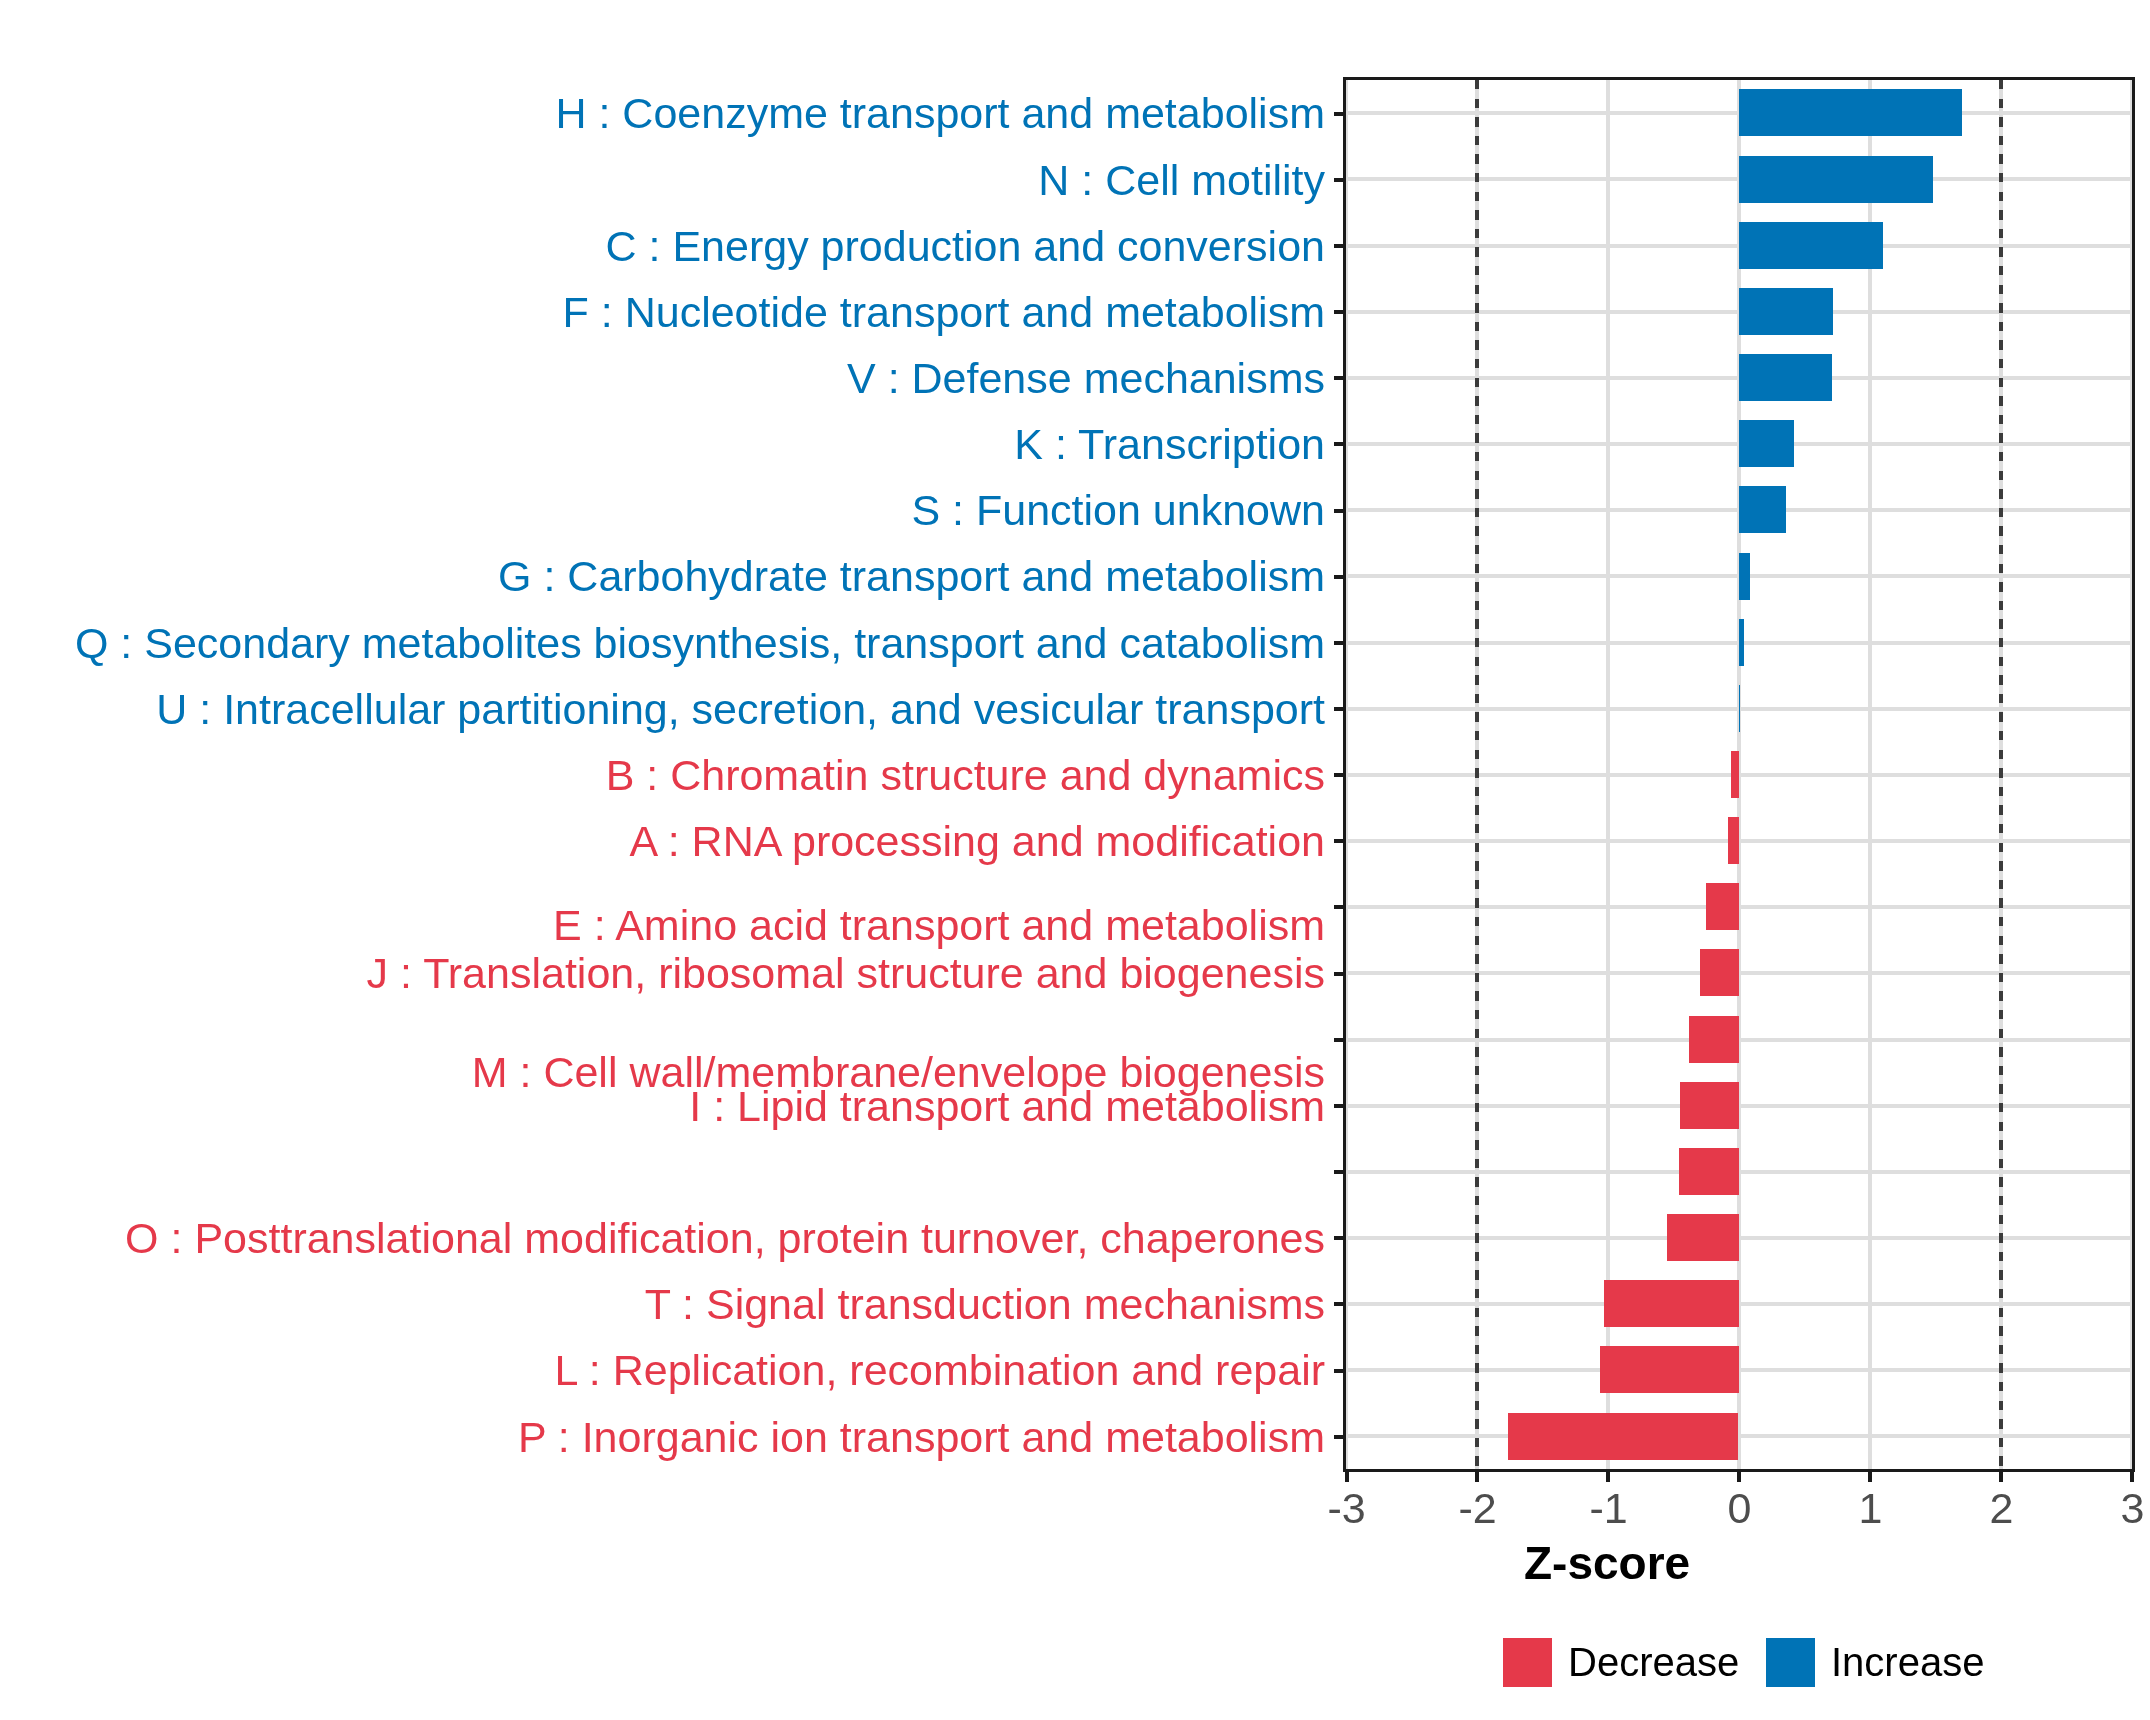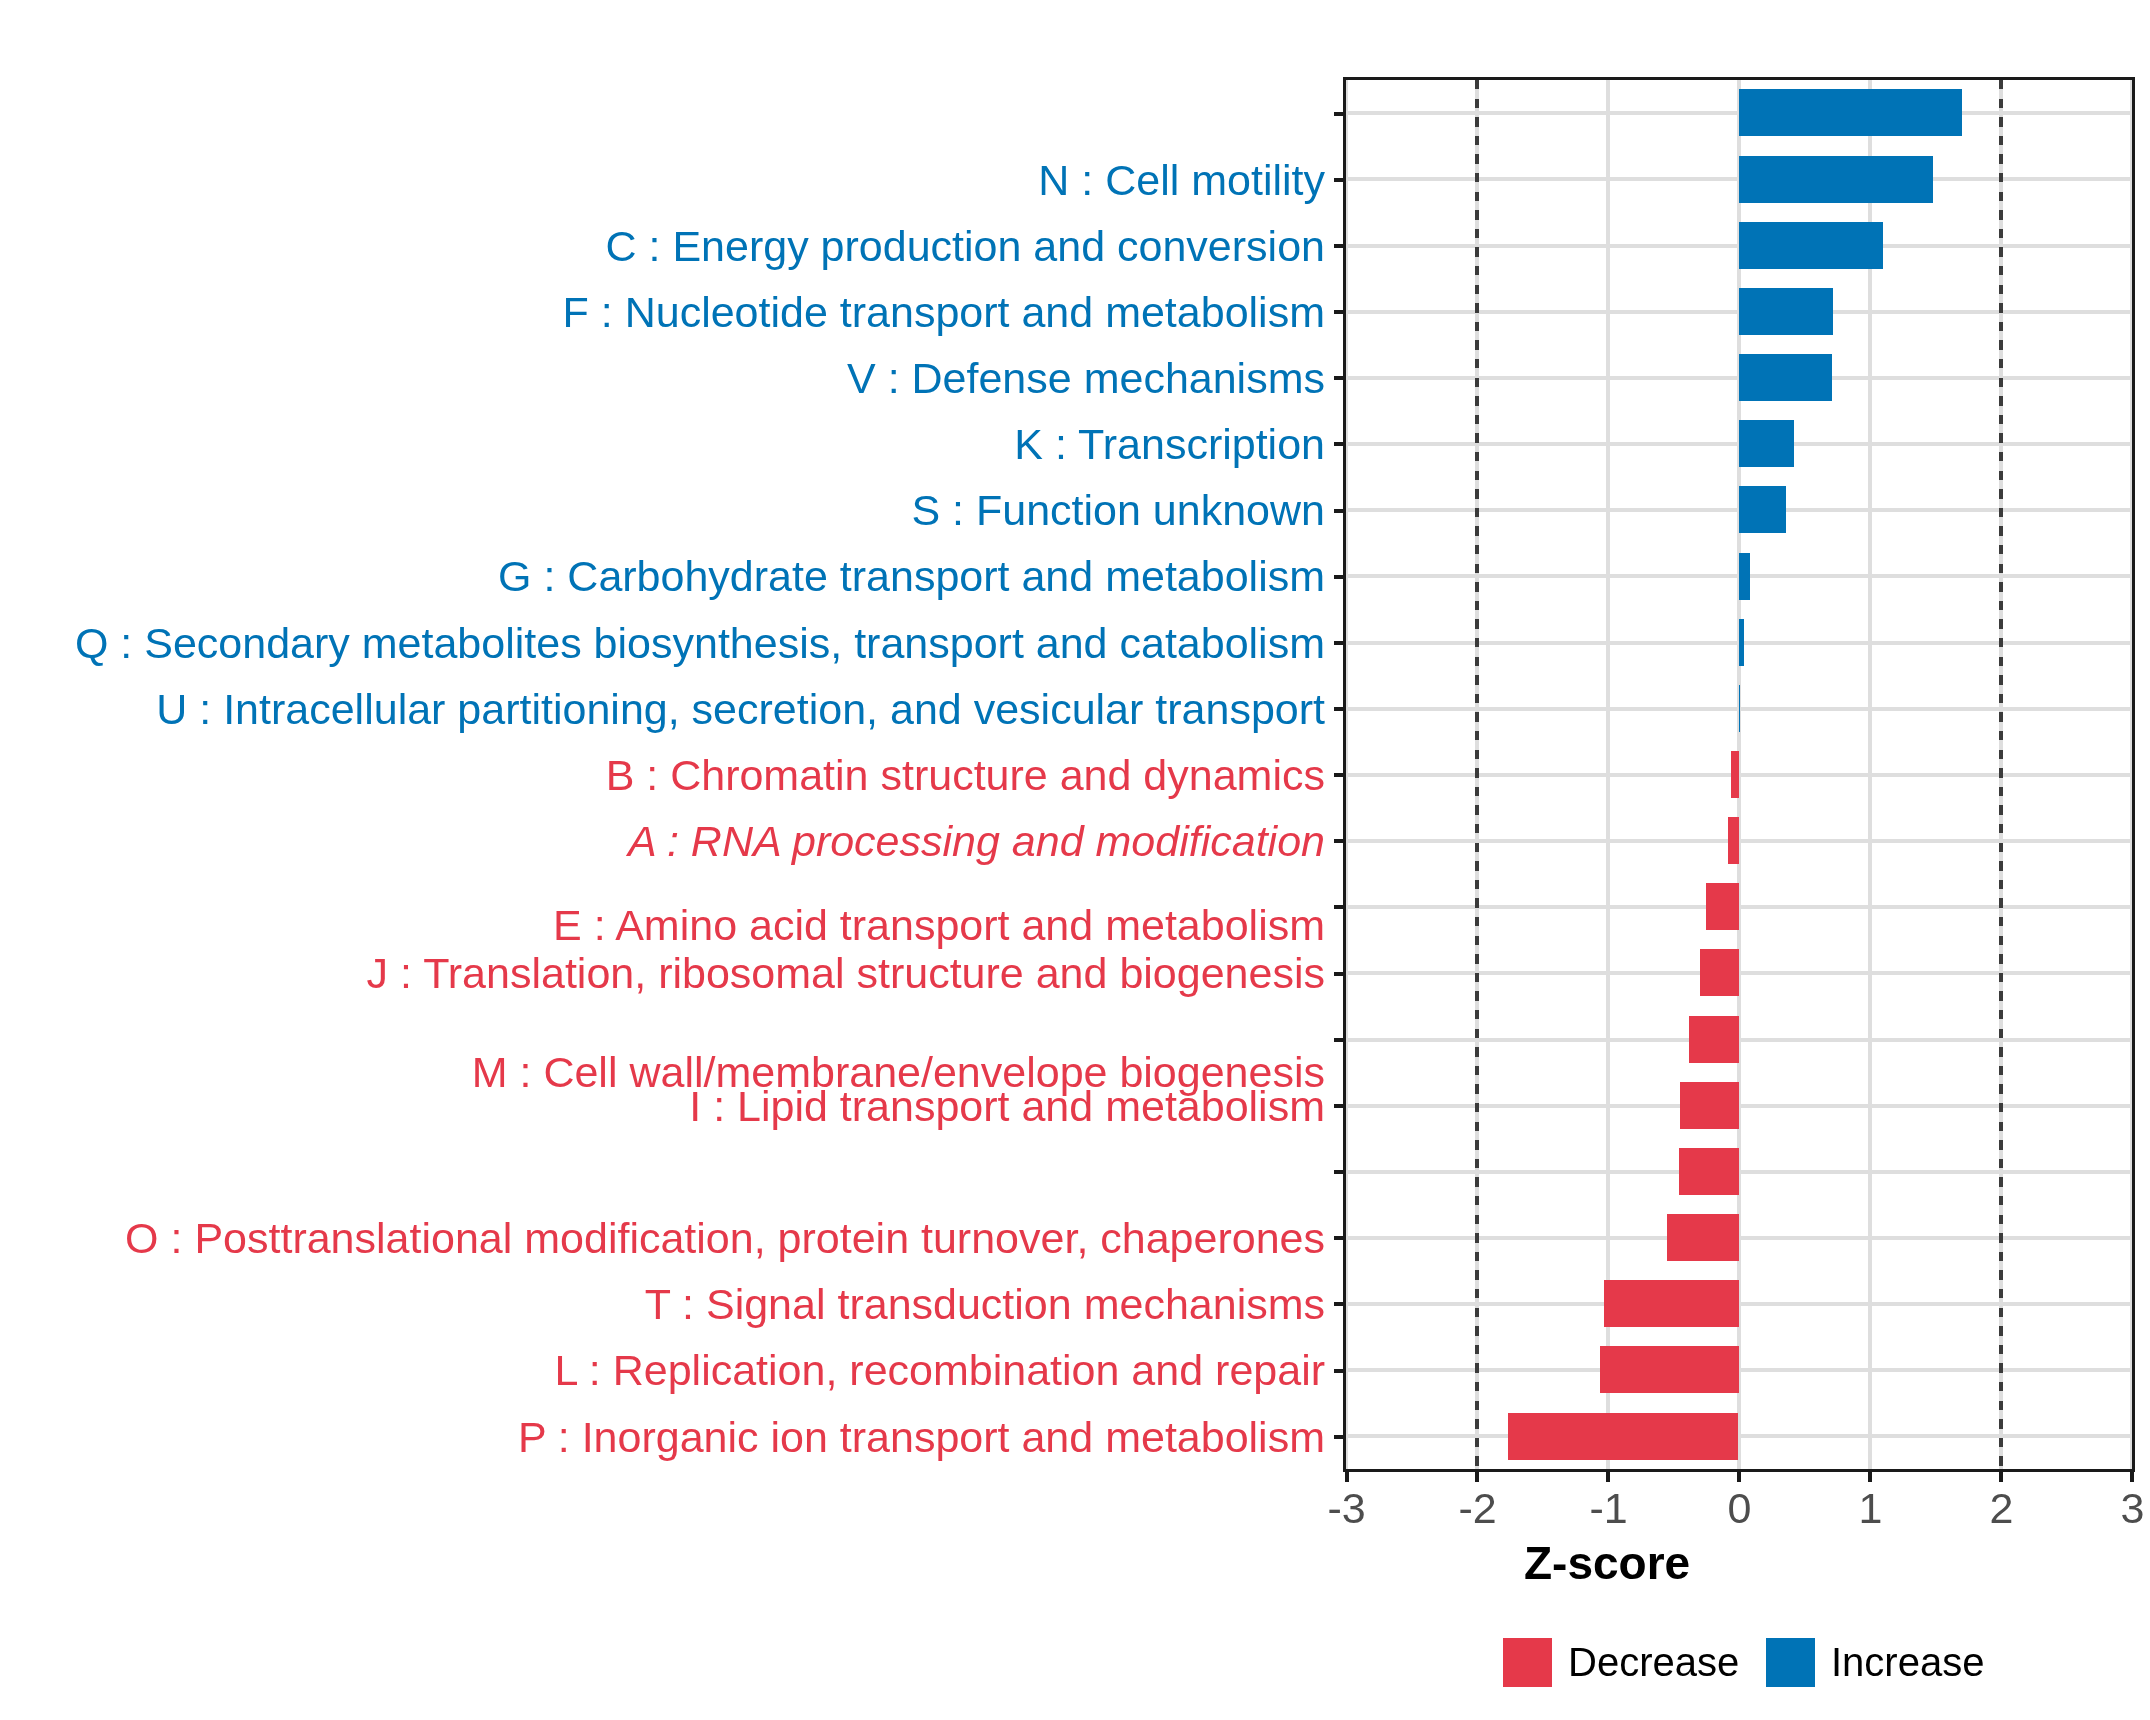--- a/index.html
+++ b/index.html
@@ -109,20 +109,21 @@
     <div class="legend-item" style="left:0px;">
       <span class="swatch" style="left: 0px; background: rgb(229, 57, 74);"></span>
       <span class="legend-label" style="left:65px;">Decrease</span>
     </div>
     <div class="legend-item" style="left:263px;">
       <span class="swatch" style="left: 0px; background: rgb(0, 115, 182);"></span>
       <span class="legend-label" style="left:65px;">Increase</span>
     </div>
   </div>
 <div class="ytick" style="left: 1334px; top: 112px;"></div>
+    <div class="ylab" style="right: 826px; top: 113px; color: rgb(0, 115, 182);">H : Coenzyme transport and metabolism</div>
     <div class="ytick" style="left: 1334px; top: 178px;"></div>
     <div class="ylab" style="right: 826px; top: 180px; color: rgb(0, 115, 182);">N : Cell motility</div>
     <div class="ytick" style="left: 1334px; top: 244px;"></div>
     <div class="ylab" style="right: 826px; top: 246px; color: rgb(0, 115, 182);">C : Energy production and conversion</div>
     <div class="ytick" style="left: 1334px; top: 310px;"></div>
     <div class="ylab" style="right: 826px; top: 312px; color: rgb(0, 115, 182);">F : Nucleotide transport and metabolism</div>
     <div class="ytick" style="left: 1334px; top: 376px;"></div>
     <div class="ylab" style="right: 826px; top: 378px; color: rgb(0, 115, 182);">V : Defense mechanisms</div>
     <div class="ytick" style="left: 1334px; top: 442px;"></div>
     <div class="ylab" style="right: 826px; top: 444px; color: rgb(0, 115, 182);">K : Transcription</div>
@@ -130,21 +131,21 @@
     <div class="ylab" style="right: 826px; top: 510px; color: rgb(0, 115, 182);">S : Function unknown</div>
     <div class="ytick" style="left: 1334px; top: 575px;"></div>
     <div class="ylab" style="right: 826px; top: 576px; color: rgb(0, 115, 182);">G : Carbohydrate transport and metabolism</div>
     <div class="ytick" style="left: 1334px; top: 641px;"></div>
     <div class="ylab" style="right: 826px; top: 643px; color: rgb(0, 115, 182);">Q : Secondary metabolites biosynthesis, transport and catabolism</div>
     <div class="ytick" style="left: 1334px; top: 707px;"></div>
     <div class="ylab" style="right: 826px; top: 709px; color: rgb(0, 115, 182);">U : Intracellular partitioning, secretion, and vesicular transport</div>
     <div class="ytick" style="left: 1334px; top: 773px;"></div>
     <div class="ylab" style="right: 826px; top: 775px; color: rgb(229, 57, 74);">B : Chromatin structure and dynamics</div>
     <div class="ytick" style="left: 1334px; top: 839px;"></div>
-    <div class="ylab" style="right: 826px; top: 841px; color: rgb(229, 57, 74); font-style: italic;">A : RNA processing and modification</div>
+    <div class="ylab" style="right: 826px; top: 841px; color: rgb(229, 57, 74);">A : RNA processing and modification</div>
     <div class="ytick" style="left: 1334px; top: 905px;"></div>
     <div class="ylab" style="right: 826px; top: 907px; color: rgb(229, 57, 74); margin-top: 18px;">E : Amino acid transport and metabolism</div>
     <div class="ytick" style="left: 1334px; top: 972px;"></div>
     <div class="ylab" style="right: 826px; top: 973px; color: rgb(229, 57, 74); margin-left: 32px;">J : Translation, ribosomal structure and biogenesis</div>
     <div class="ytick" style="left: 1334px; top: 1038px;"></div>
     <div class="ylab" style="right: 826px; top: 1072px; color: rgb(229, 57, 74); text-align: center;">M : Cell wall/membrane/envelope biogenesis</div>
     <div class="ytick" style="left: 1334px; top: 1104px;"></div>
     <div class="ylab" style="right: 826px; top: 1106px; color: rgb(229, 57, 74);">I : Lipid transport and metabolism</div>
     <div class="ytick" style="left: 1334px; top: 1170px;"></div>
     <div class="ytick" style="left: 1334px; top: 1236px;"></div>

